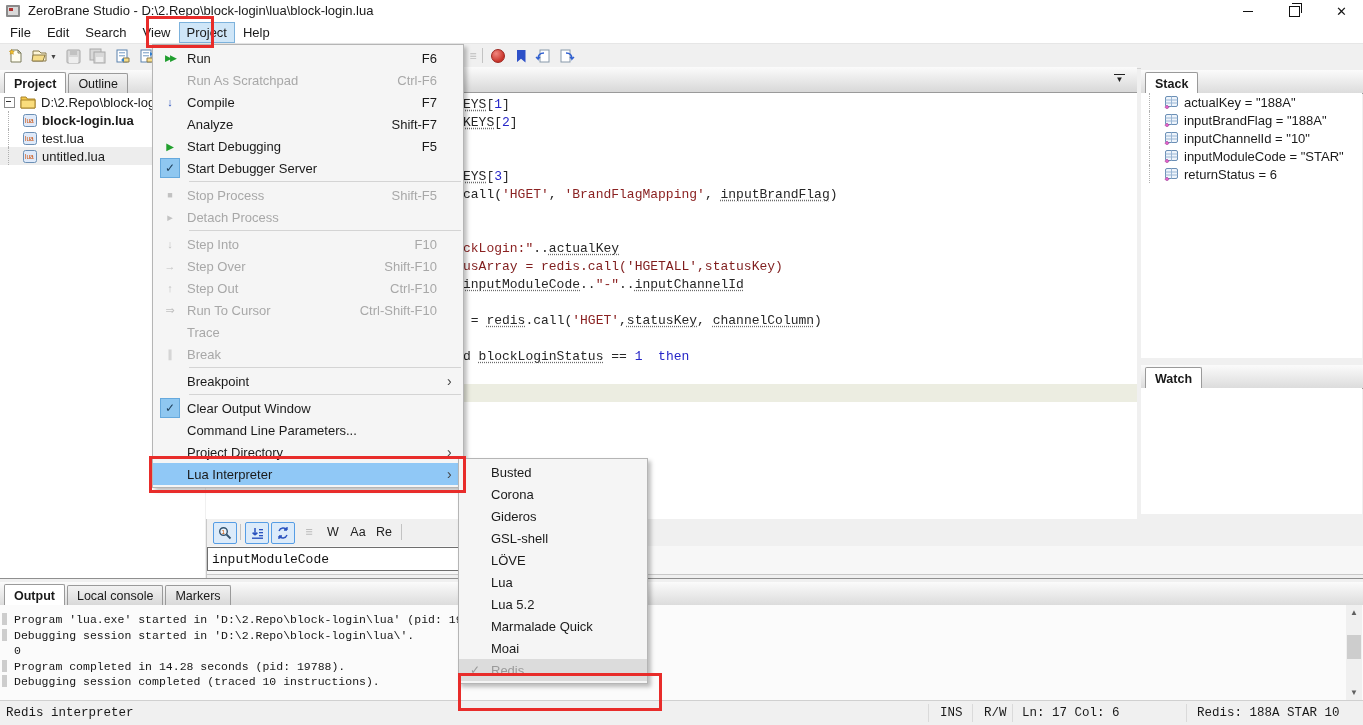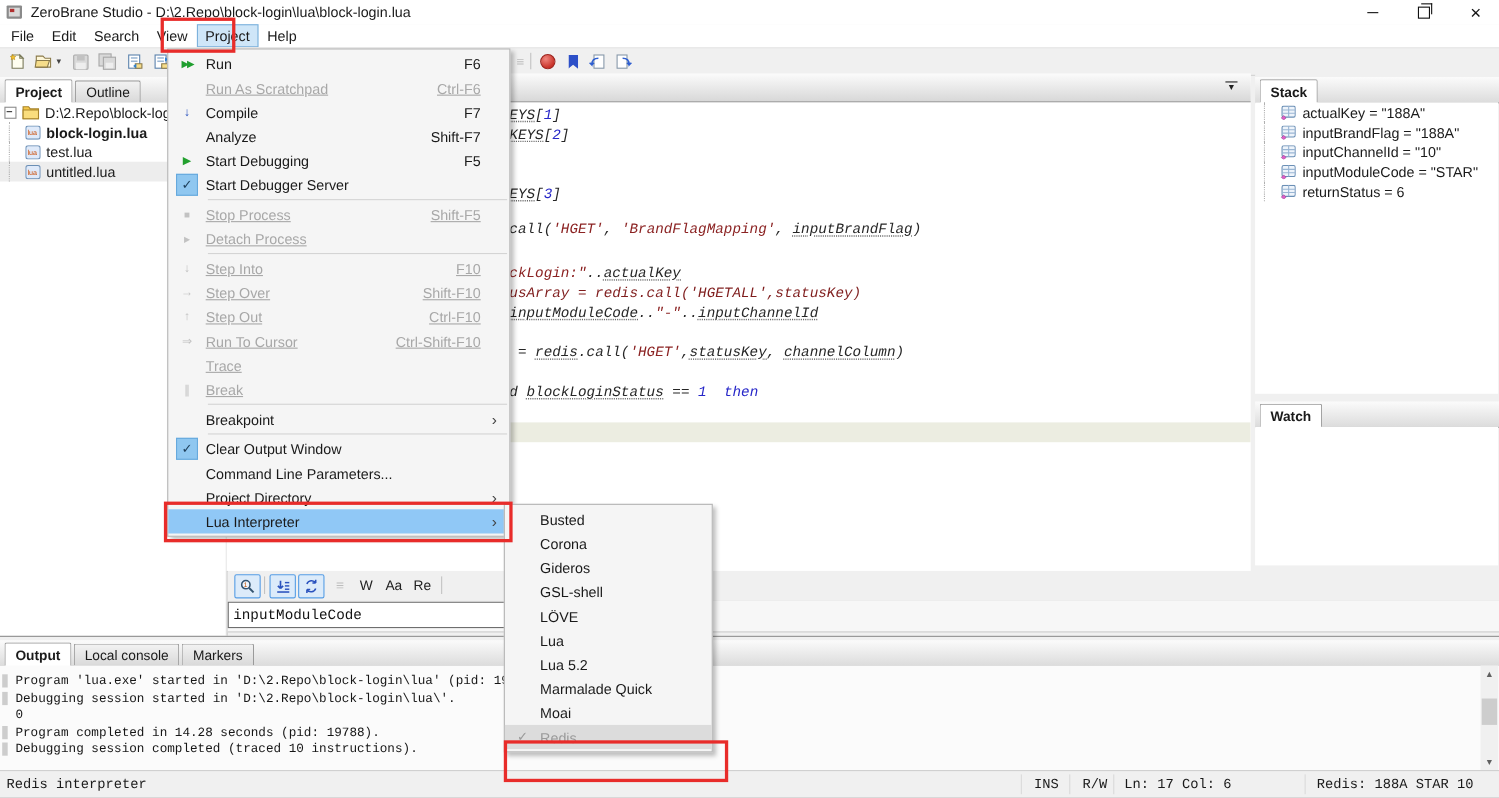--- a/index.html
+++ b/index.html
@@ -45,21 +45,21 @@
   .expander{width:9px;height:9px;border:1px solid #8c8c8c;background:#fff;position:relative;margin:0 5px 0 4px;flex:none;}
   .expander:before{content:"";position:absolute;left:1px;top:3px;width:5px;height:1px;background:#333;}
   .conn{width:12px;height:18px;border-left:1px dotted #b0b0b0;flex:none;margin-left:8px;}
   .bold{font-weight:bold;}
 
   
   #editor{left:206px;top:67px;width:931px;height:452px;background:#fff;}
   #editor-tabbar{position:absolute;left:0;top:0;width:931px;height:25px;background:linear-gradient(#fbfbfb,#d8d8d8);border-bottom:1px solid #9a9a9a;}
   #tab-dropdown{position:absolute;right:12px;top:7px;width:11px;text-align:center;color:#222;font-size:8px;border-top:1px solid #222;line-height:10px;}
   #code{position:absolute;left:0;top:25px;width:931px;height:427px;overflow:hidden;}
-  .code-line{position:absolute;left:257px;white-space:pre;font-family:"Liberation Mono","DejaVu Sans Mono",monospace;font-size:13px;line-height:18px;height:18px;font-style:italic;}
+  .code-line{position:absolute;left:257px;white-space:pre;font-family:"Liberation Mono","DejaVu Sans Mono",monospace;font-size:13px;line-height:18px;height:18px;}
   #cur-line{position:absolute;left:0;width:931px;height:18px;background:#ecede1;}
   .cs-p{color:#262626;} .cs-s{color:#8b2222;} .cs-n{color:#2626c8;} .cs-k{color:#2626c8;}
   .cs-c{color:#7f1d1d;}
   .cs-u{color:#262626;text-decoration:underline dotted #6a6a6a;text-underline-offset:2px;}
 
   
   #stack-panel{left:1141px;top:67px;width:222px;height:291px;background:#f0f0f0;}
   #stack-tabs{position:absolute;left:0;top:3px;width:222px;height:23px;}
   #stack-body{position:absolute;left:0;top:26px;width:221px;height:265px;background:#fff;overflow:hidden;}
   #watch-panel{left:1141px;top:362px;width:222px;height:153px;background:#f0f0f0;}
@@ -93,21 +93,21 @@
 
   
   #project-menu{left:152px;top:44px;width:310px;background:#f5f5f5;border:1px solid #b5b5b5;z-index:50;
       box-shadow:3px 3px 4px rgba(0,0,0,0.25);padding:2px 0;}
   .pm-item{height:22px;display:flex;align-items:center;}
   .pm-item.hl{background:#90c8f6;}
   .pm-icon{width:34px;flex:none;display:flex;align-items:center;justify-content:center;height:22px;}
   .pm-label{flex:1;}
   .pm-short{padding-right:10px;}
   .pm-arrow{width:16px;text-align:left;color:#444;font-size:14px;}
-  .pm-item.disabled .pm-label,.pm-item.disabled .pm-short{color:#a8a8a8;text-decoration:underline;}
+  .pm-item.disabled .pm-label,.pm-item.disabled .pm-short{color:#a8a8a8;}
   .pm-sep{height:1px;background:#d4d4d4;margin:2px 2px 2px 36px;}
   .pm-check{width:18px;height:18px;background:#8fc7f0;border:1px solid #66a9dd;display:flex;align-items:center;justify-content:center;color:#1e3f5a;font-size:12px;}
   .ic{font-size:11px;}
   .ic-run{color:#1f9e2e;font-size:9px;letter-spacing:-2px;}
   .ic-compile{color:#2a52be;font-weight:bold;}
   .ic-start-debugging{color:#22a02e;font-size:10px;}
   .ic-stop,.ic-detach,.ic-step-into,.ic-step-over,.ic-step-out,.ic-run-to-cursor,.ic-break{color:#c2c2c2;}
   .ic-stop{font-size:9px;}
 
   
@@ -268,21 +268,21 @@
     <div id="editor-tabbar">
       <div id="tab-dropdown">▼</div>
     </div>
     <div id="code">
         <div id="cur-line" style="top: 292px;"></div>
         <div class="code-line" style="top: 4px;"><span class="cs-u">EYS</span><span class="cs-p">[</span><span class="cs-n">1</span><span class="cs-p">]</span></div>
         <div class="code-line" style="top: 22px;"><span class="cs-u">KEYS</span><span class="cs-p">[</span><span class="cs-n">2</span><span class="cs-p">]</span></div>
         <div class="code-line" style="top: 40px; margin-top: 36px;"><span class="cs-u">EYS</span><span class="cs-p">[</span><span class="cs-n">3</span><span class="cs-p">]</span></div>
         <div class="code-line" style="top: 58px;"></div>
         <div class="code-line" style="top: 76px;"></div>
-        <div class="code-line" style="top: 108px;"><span class="cs-p">call(</span><span class="cs-s">'HGET'</span><span class="cs-p">, </span><span class="cs-s">'BrandFlagMapping'</span><span class="cs-p">, </span><span class="cs-u">inputBrandFlag</span><span class="cs-p">)</span></div>
+        <div class="code-line" style="top: 94px;"><span class="cs-p">call(</span><span class="cs-s">'HGET'</span><span class="cs-p">, </span><span class="cs-s">'BrandFlagMapping'</span><span class="cs-p">, </span><span class="cs-u">inputBrandFlag</span><span class="cs-p">)</span></div>
         <div class="code-line" style="top: 112px;"></div>
         <div class="code-line" style="top: 130px;"></div>
         <div class="code-line" style="top: 148px;"><span class="cs-s">ckLogin:"</span><span class="cs-p">..</span><span class="cs-u">actualKey</span></div>
         <div class="code-line" style="top: 166px;"><span class="cs-c">usArray = redis.call('HGETALL',statusKey)</span></div>
         <div class="code-line" style="top: 184px;"><span class="cs-u">inputModuleCode</span><span class="cs-p">..</span><span class="cs-s">"-"</span><span class="cs-p">..</span><span class="cs-u">inputChannelId</span></div>
         <div class="code-line" style="top: 202px;"></div>
         <div class="code-line" style="top: 220px;"><span class="cs-p"> = </span><span class="cs-u">redis</span><span class="cs-p">.call(</span><span class="cs-s">'HGET'</span><span class="cs-p">,</span><span class="cs-u">statusKey</span><span class="cs-p">, </span><span class="cs-u">channelColumn</span><span class="cs-p">)</span></div>
         <div class="code-line" style="top: 238px;"></div>
         <div class="code-line" style="top: 256px;"><span class="cs-p">d </span><span class="cs-u">blockLoginStatus</span><span class="cs-p"> == </span><span class="cs-n">1</span><span class="cs-p">  </span><span class="cs-k">then</span></div>
         <div class="code-line" style="top: 274px;"></div>

